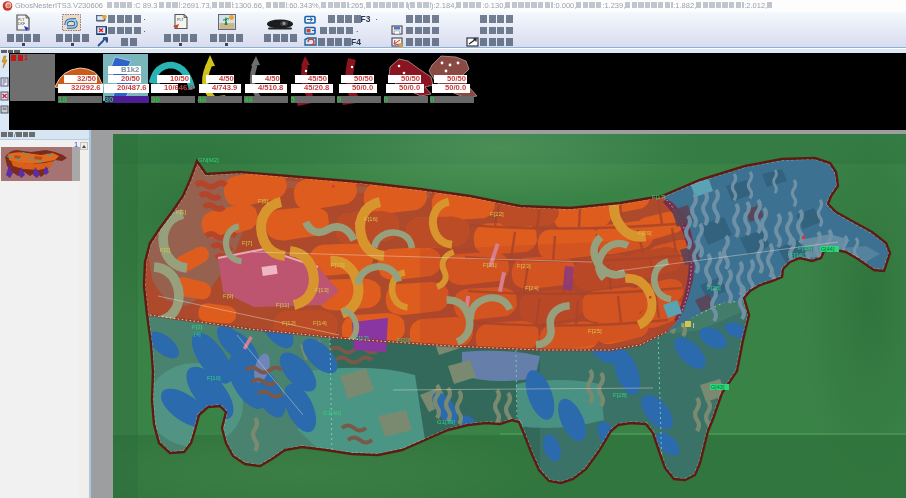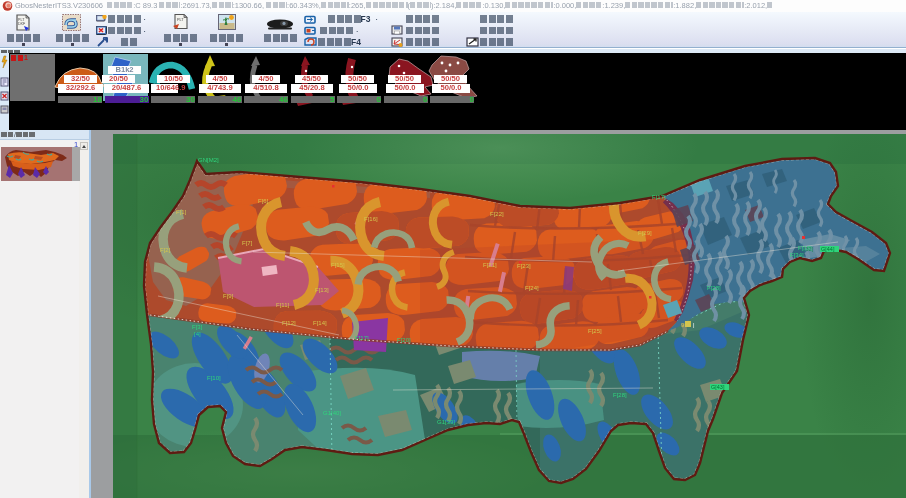--- a/index.html
+++ b/index.html
@@ -8,22 +8,22 @@
 .zh{display:inline-block;vertical-align:top;background:repeating-linear-gradient(90deg,currentColor 0,currentColor 7.1px,transparent 7.1px,transparent 8.6px);opacity:.62;height:7.6px;margin-top:1px}
 .zt{display:inline-block;vertical-align:top;background:repeating-linear-gradient(90deg,currentColor 0,currentColor 5.4px,transparent 5.4px,transparent 6.6px);opacity:.6;height:6px;margin-top:2px}
 .zs{display:inline-block;vertical-align:top;background:repeating-linear-gradient(90deg,currentColor 0,currentColor 5.6px,transparent 5.6px,transparent 6.7px);opacity:.75;height:4.8px}
 #title{position:absolute;left:0;top:0;width:906px;height:12px;background:#fdfdfd;color:#98a1ad;font-size:7.5px;line-height:11px;white-space:nowrap}
 #toolbar{position:absolute;left:0;top:12px;width:906px;height:36px;background:linear-gradient(#f4f9fe,#dcdff0 90%,#d4ddef);border-bottom:1px solid #93b0cf}
 #phead{position:absolute;left:0;top:49px;width:906px;height:4px;background:#dde9f6}
 #strip{position:absolute;left:0;top:53px;width:906px;height:77px;background:#000}
 #lpanel{position:absolute;left:0;top:130px;width:89px;height:368px;background:#f2f1f1}
 #vsep{position:absolute;left:89px;top:130px;width:2px;height:368px;background:#a9c9e9}
 .tlab{position:absolute;font-size:8.5px;color:#26374f;white-space:nowrap;text-align:center}
-.cellnum{position:absolute;height:7px;width:44px;background:#686868;color:#21c936;font-weight:bold;font-size:8px;line-height:7px;text-align:right;font-family:"Liberation Sans"}
-.plab{position:absolute;background:#fff;color:#c84040;font-weight:bold;font-size:7.6px;line-height:8.6px;white-space:nowrap;padding:0 5px;text-align:center}
+.cellnum{position:absolute;height:7px;width:44px;background:#686868;color:#21c936;font-weight:bold;font-size:8px;line-height:7px;text-align:left;font-family:"Liberation Sans"}
+.plab{position:absolute;background:#fff;color:#c84040;font-weight:bold;font-size:7.6px;line-height:8.6px;white-space:nowrap;padding:0 13px;text-align:center}
 </style></head><body>
 <div id="page">
 <div id="title">
  <svg class="abs" style="left:2px;top:1px" width="11" height="10" viewBox="0 0 11 10">
         <circle cx="5.5" cy="5" r="4.8" fill="#c0392b"></circle>
         <circle cx="6.3" cy="4.2" r="3" fill="#f3c6bb"></circle>
         <circle cx="6.6" cy="4.8" r="2" fill="#e8826e"></circle>
       </svg>
  <span style="margin-left:15px">GbosNesterITS3.V230606&nbsp;&nbsp;</span><span class="zt" style="width:26px"></span>:C 89.3 <span class="zt" style="width:21px"></span>:2691.73,<span class="zt" style="width:21px"></span>:1300.66, <span class="zt" style="width:21px"></span>:60.343%,<span class="zt" style="width:28px"></span>:265,<span class="zt" style="width:42px"></span>(<span class="zt" style="width:21px"></span>):2.184,<span class="zt" style="width:26px"></span>:0.130,<span class="zt" style="width:48px"></span>:0.000,<span class="zt" style="width:26px"></span>:1.239,<span class="zt" style="width:48px"></span>:1.882,<span class="zt" style="width:48px"></span>:2.012,<span class="zt" style="width:6px"></span>
 </div>
@@ -170,21 +170,21 @@
         <circle cx="398" cy="26" r="1.3" fill="#fff"></circle>
   <path d="M432,12 L441,3 L456,4 L466,8 L469,16 L461,24 L468,33 L477,43 L466,45 L449,38 L435,28 L429,18 Z" fill="#8a4a44" stroke="#c8a8a8" stroke-width=".7"></path>
   <circle cx="442" cy="10" r="1.4" fill="#fff"></circle>
         <circle cx="450" cy="12" r="1.4" fill="#fff"></circle>
         <circle cx="458" cy="10" r="1.4" fill="#fff"></circle>
         <circle cx="446" cy="18" r="1.4" fill="#fff"></circle>
  </svg>
  <div class="plab" style="left:64px;top:21.5px;width:33px">32/50</div>
  <div class="plab" style="left:58px;top:31px;width:45px">32/292.6</div>
  <div class="plab" style="left:108px;top:12.5px;width:33px;color:#7b8aa0">B1k2</div>
- <div class="plab" style="left:102px;top:21.5px;width:33px">20/50</div>
+ <div class="plab" style="left:108px;top:21.5px;width:33px">20/50</div>
  <div class="plab" style="left:104px;top:31px;width:45px">20/487.6</div>
  <div class="plab" style="left:157px;top:21.5px;width:33px">10/50</div>
  <div class="plab" style="left:151px;top:31px;width:27px">10/646.9</div>
  <div class="plab" style="left:206px;top:21.5px;width:28px">4/50</div>
  <div class="plab" style="left:199px;top:31px;width:42px">4/743.9</div>
  <div class="plab" style="left:252px;top:21.5px;width:28px">4/50</div>
  <div class="plab" style="left:245px;top:31px;width:42px">4/510.8</div>
  <div class="plab" style="left:295px;top:21.5px;width:33px">45/50</div>
  <div class="plab" style="left:291px;top:31px;width:42px">45/20.8</div>
  <div class="plab" style="left:341px;top:21.5px;width:33px">50/50</div>

